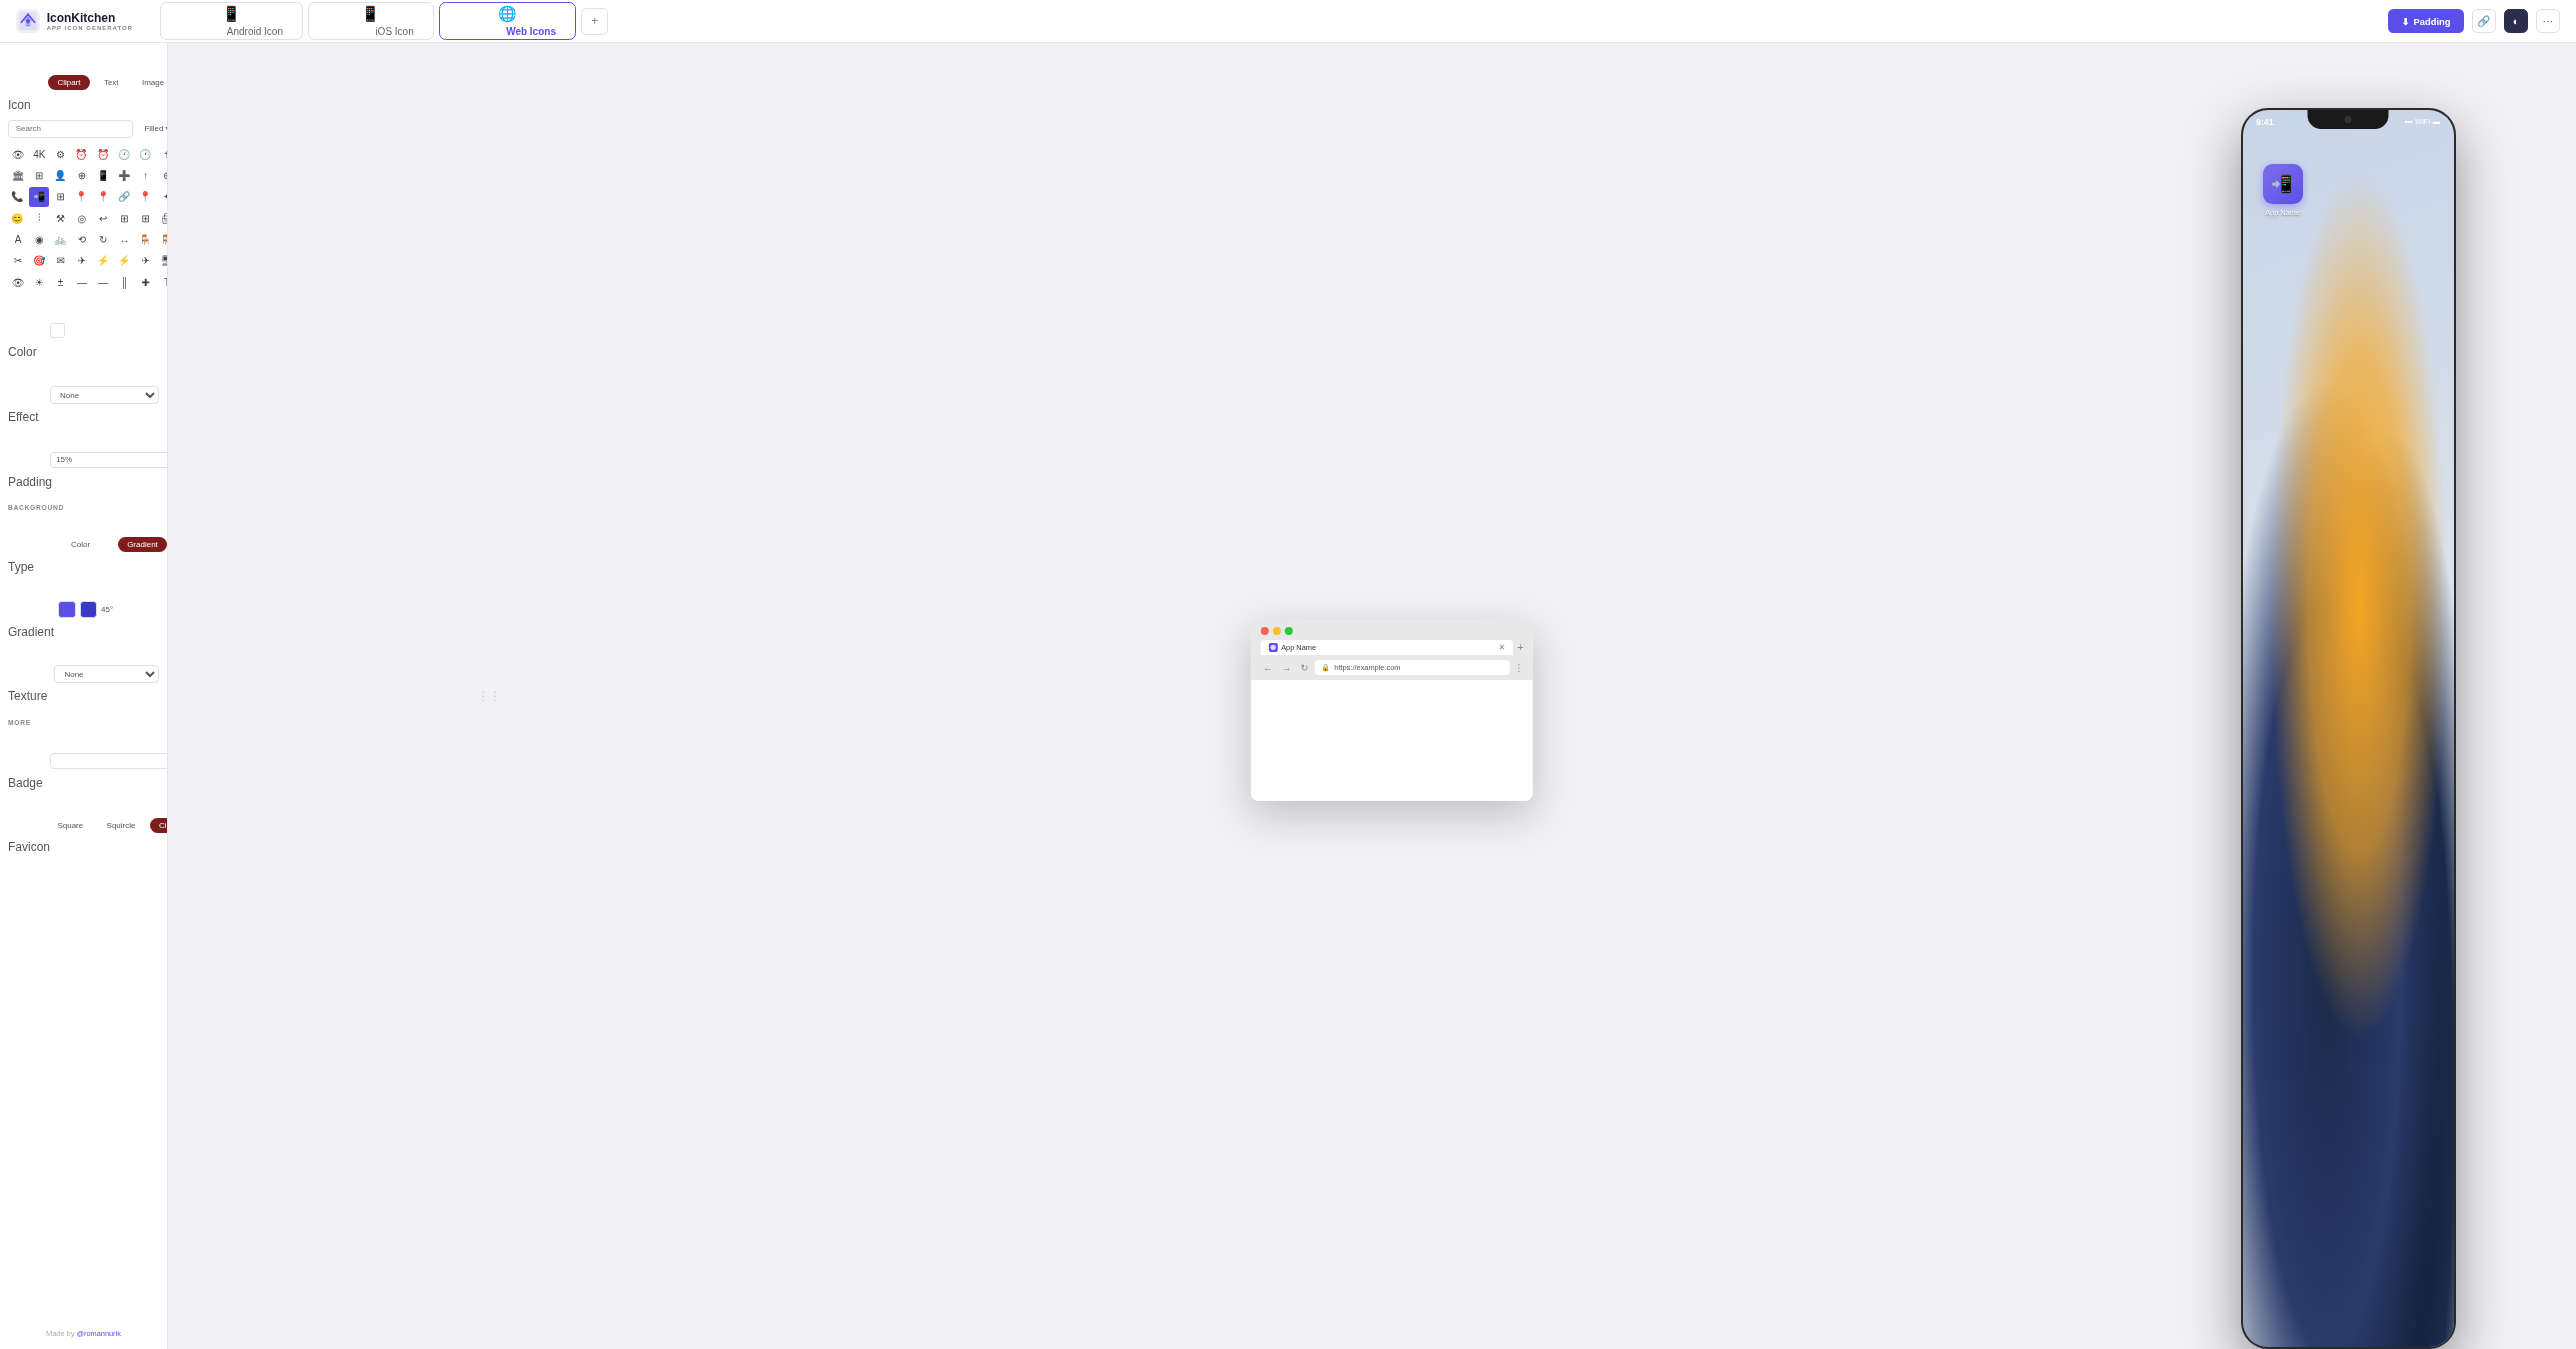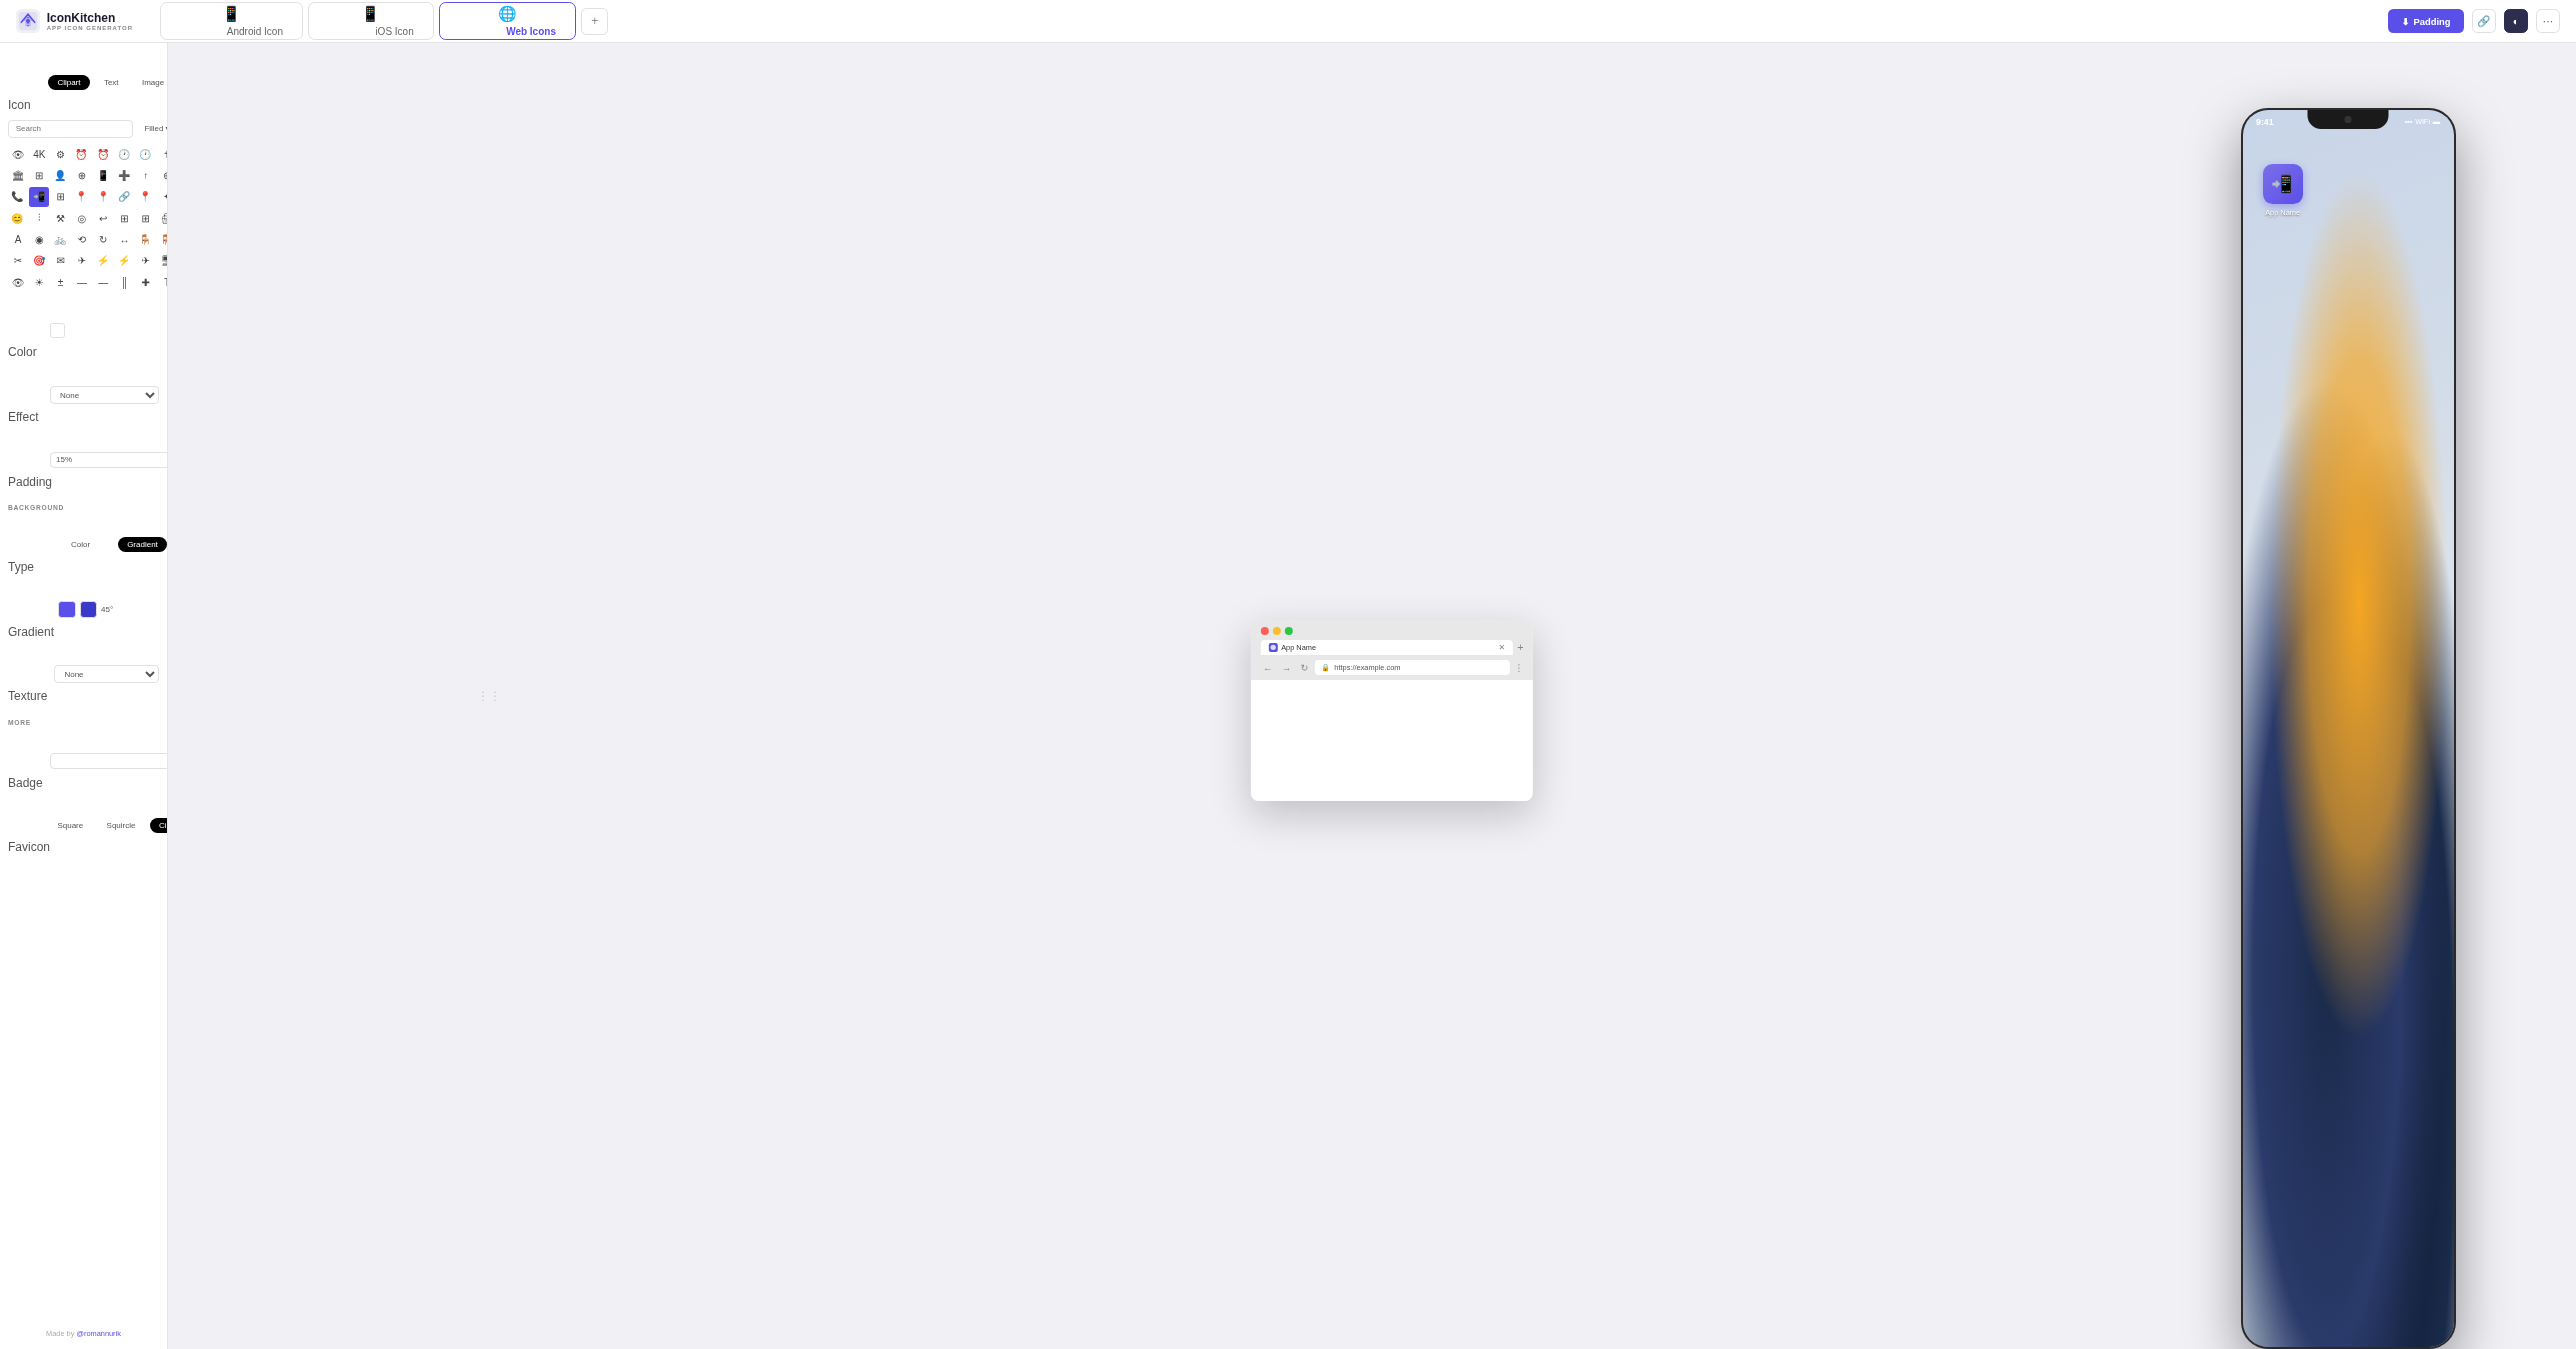--- a/index.html
+++ b/index.html
@@ -133,21 +133,21 @@
     .tab-pill {
       padding: 2px 8px;
       border-radius: 13.5px;
       font-size: 8px;
       font-weight: 500;
       cursor: pointer;
       border: 0.7px solid transparent;
       color: #555;
     }
     .tab-pill.active {
-      background: #000000;
+      background: #7f1d1d;
       color: #fff;
     }
 
     .search-row {
       display: flex;
       align-items: center;
       gap: 11px;
       margin-bottom: 6.7px;
     }
     .search-input {

